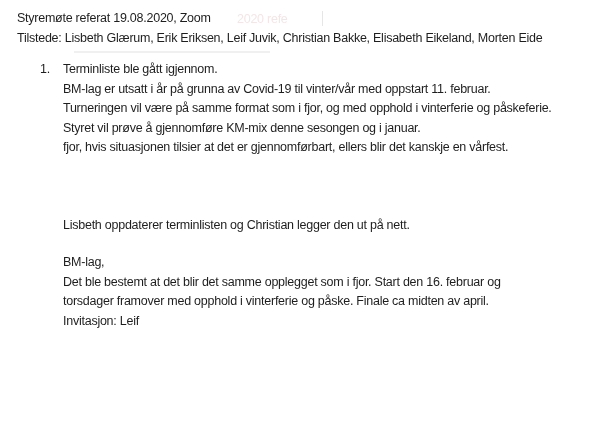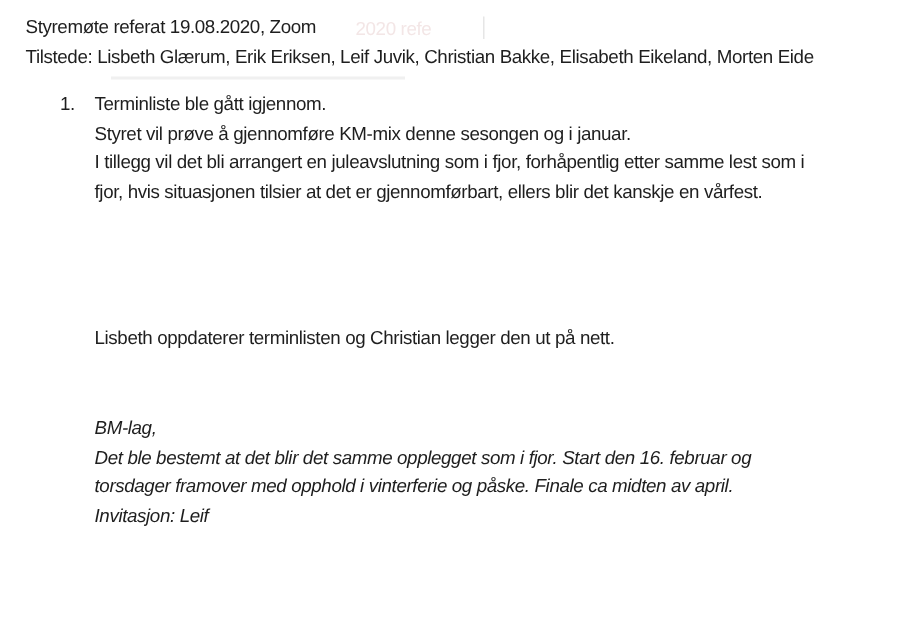--- a/index.html
+++ b/index.html
@@ -41,22 +41,21 @@
     top: 60px;
   }
   .para-followup {
     position: absolute;
     left: 63px;
     top: 216px;
   }
   .para-bm {
     position: absolute;
     left: 63px;
-    top: 276px;
-    font-style: italic;
+    top: 253px;
   }
   
   .ghost-text {
     position: absolute;
     left: 237px;
     top: 10px;
     height: 19.5px;
     line-height: 19.5px;
     color: #f3e6e6;
     white-space: nowrap;
@@ -89,22 +88,23 @@
 
   <div class="header">
     <div class="line">Styremøte referat 19.08.2020, Zoom</div>
     <div class="line">Tilstede: Lisbeth Glærum, Erik Eriksen, Leif Juvik, Christian Bakke, Elisabeth Eikeland, Morten Eide</div>
   </div>
 
   <div class="list-marker">1.</div>
 
   <div class="para-terminliste">
     <div class="line">Terminliste ble gått igjennom.</div>
+    <div class="line">BM-lag er utsatt i år på grunna av Covid-19 til vinter/vår med oppstart 11. februar.</div>
+    <div class="line">Turneringen vil være på samme format som i fjor, og med opphold i vinterferie og påskeferie.</div>
     <div class="line">Styret vil prøve å gjennomføre KM-mix denne sesongen og i januar.</div>
-    <div class="line">I tillegg vil det bli arrangert en juleavslutning som i fjor, forhåpentlig etter samme lest som i</div>
     <div class="line">fjor, hvis situasjonen tilsier at det er gjennomførbart, ellers blir det kanskje en vårfest.</div>
   </div>
 
   <div class="para-followup">
     <div class="line">Lisbeth oppdaterer terminlisten og Christian legger den ut på nett.</div>
   </div>
 
   <div class="para-bm">
     <div class="line">BM-lag,</div>
     <div class="line">Det ble bestemt at det blir det samme opplegget som i fjor. Start den 16. februar og</div>

